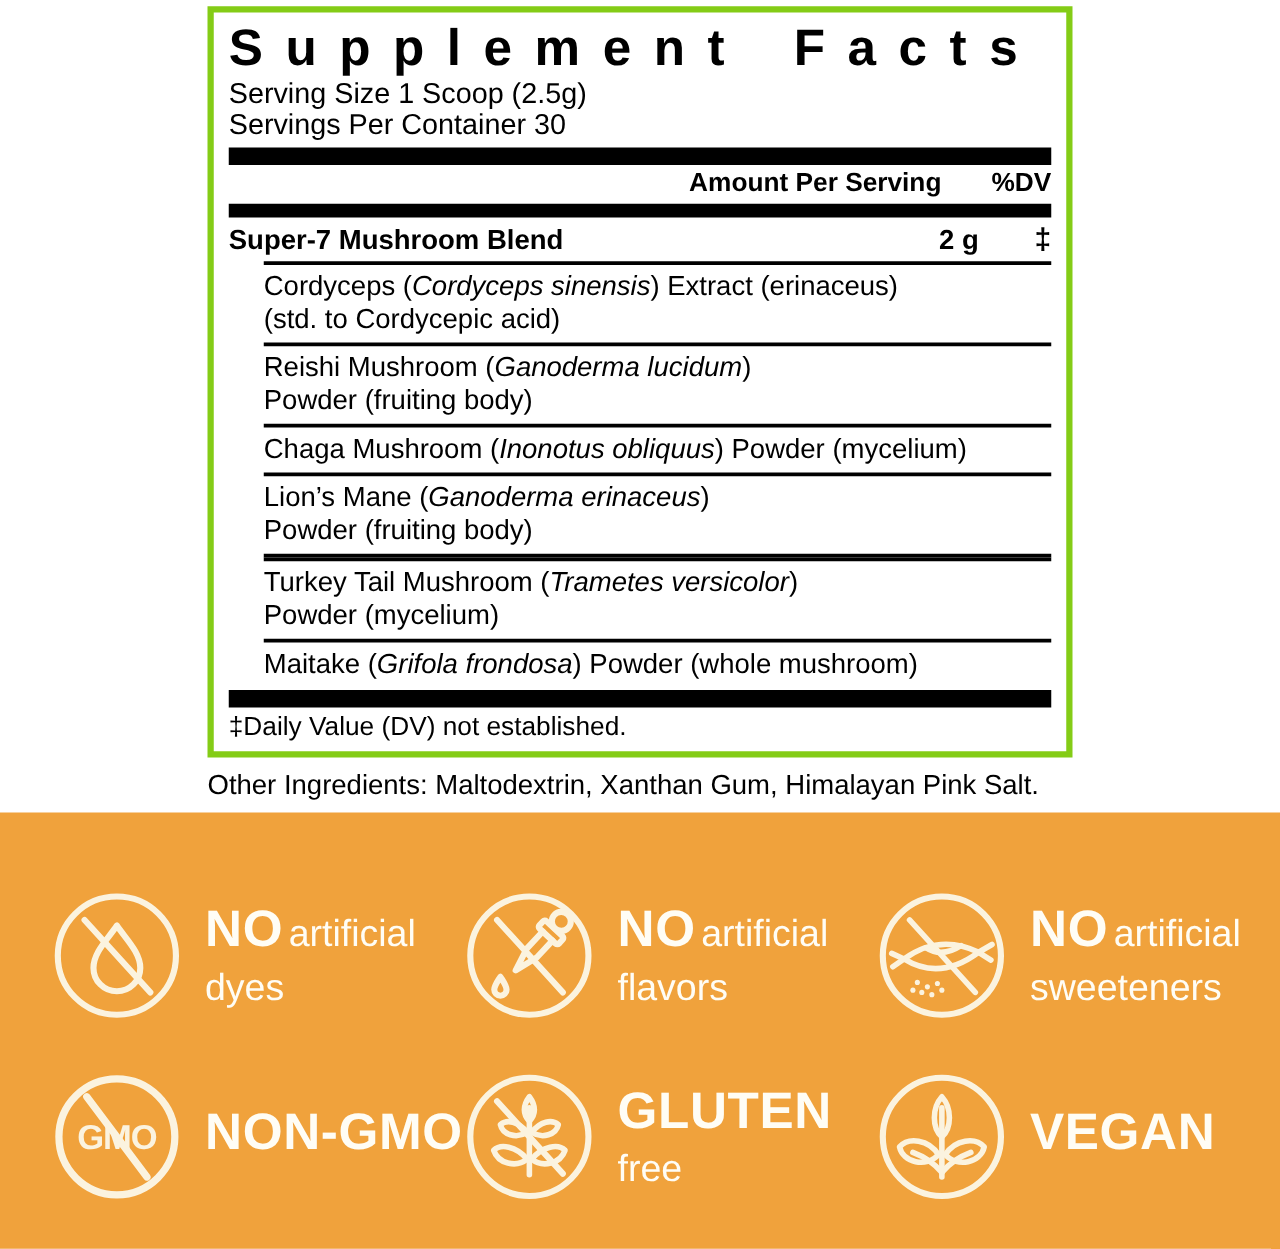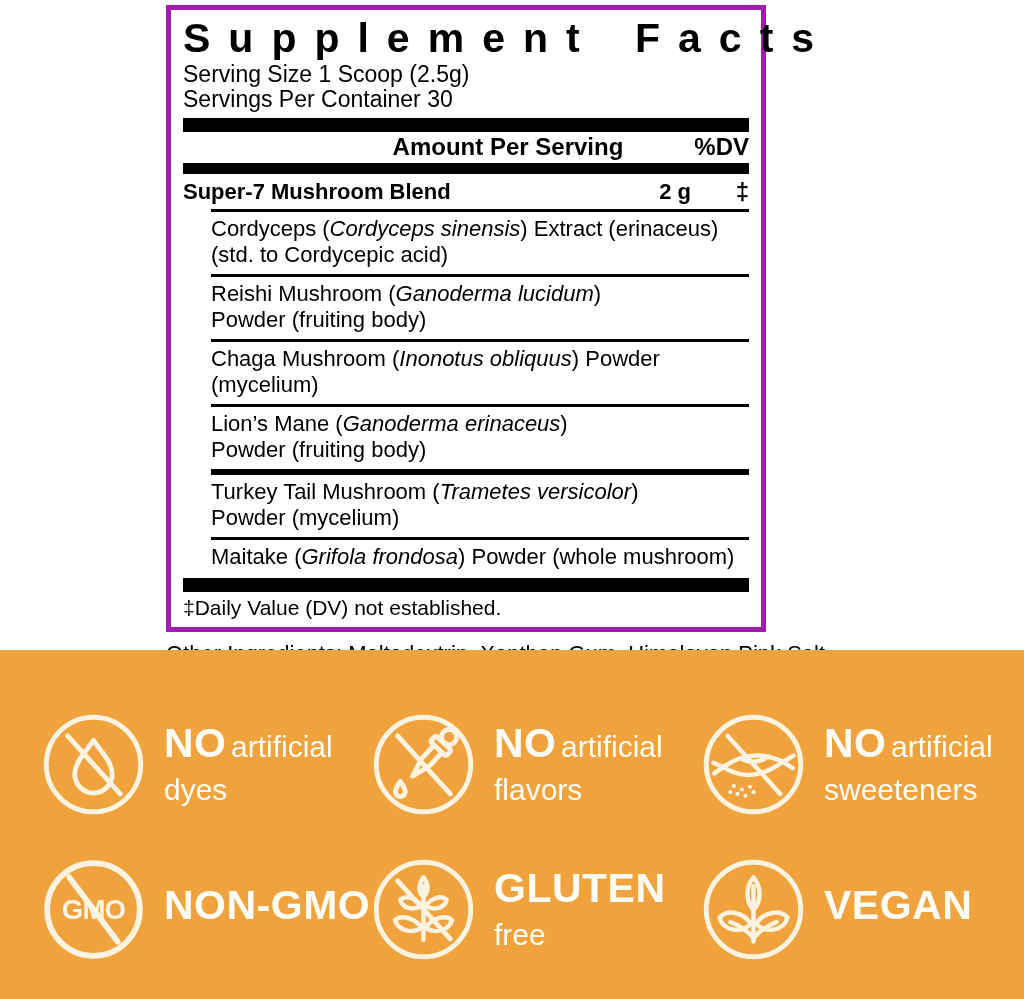--- a/index.html
+++ b/index.html
@@ -9,42 +9,42 @@
     width:1024px; height:999px;
     background:#ffffff;
     font-family:"Liberation Sans","DejaVu Sans",sans-serif;
     color:#000;
     overflow:hidden;
   }
 
   
   .panel-wrap { position:absolute; left:166px; top:5px; width:692px; }
   .facts-box {
-    width:600px;
-    border:5px solid #a21caf;
+    width:692px;
+    border:5px solid #84cc16;
     background:#fff;
     padding:2px 12px 0 12px;
   }
   .title {
     font-size:41px;
     font-weight:700;
     letter-spacing:18px;
     word-spacing:8px;
     white-space:nowrap;
     line-height:48px;
     padding-top:2px;
   }
   .serving { font-size:23px; line-height:25px; }
   .bar { background:#000; }
   .bar-a { height:14px; margin-top:6px; }
   .bar-b { height:11px; margin-top:3px; }
   .bar-c { height:14px; margin-top:2px; }
   .colhead {
     display:flex; justify-content:flex-end; align-items:baseline;
-    font-weight:700; font-size:24px; line-height:24px; padding:3px 0 1px 0;gap:31px;
+    font-weight:700; font-size:21px; line-height:24px; padding:3px 0 1px 0;
   }
   .colhead .dv { margin-left:40px; }
   .blend-row {
     display:flex; align-items:flex-end;
     font-weight:700; font-size:22px; line-height:26px;
     padding:5px 0 4px 0;
   }
   .blend-row .bname { flex:1; }
   .blend-row .bamt { }
   .blend-row .bdv { width:58px; text-align:right; font-size:24px; }

